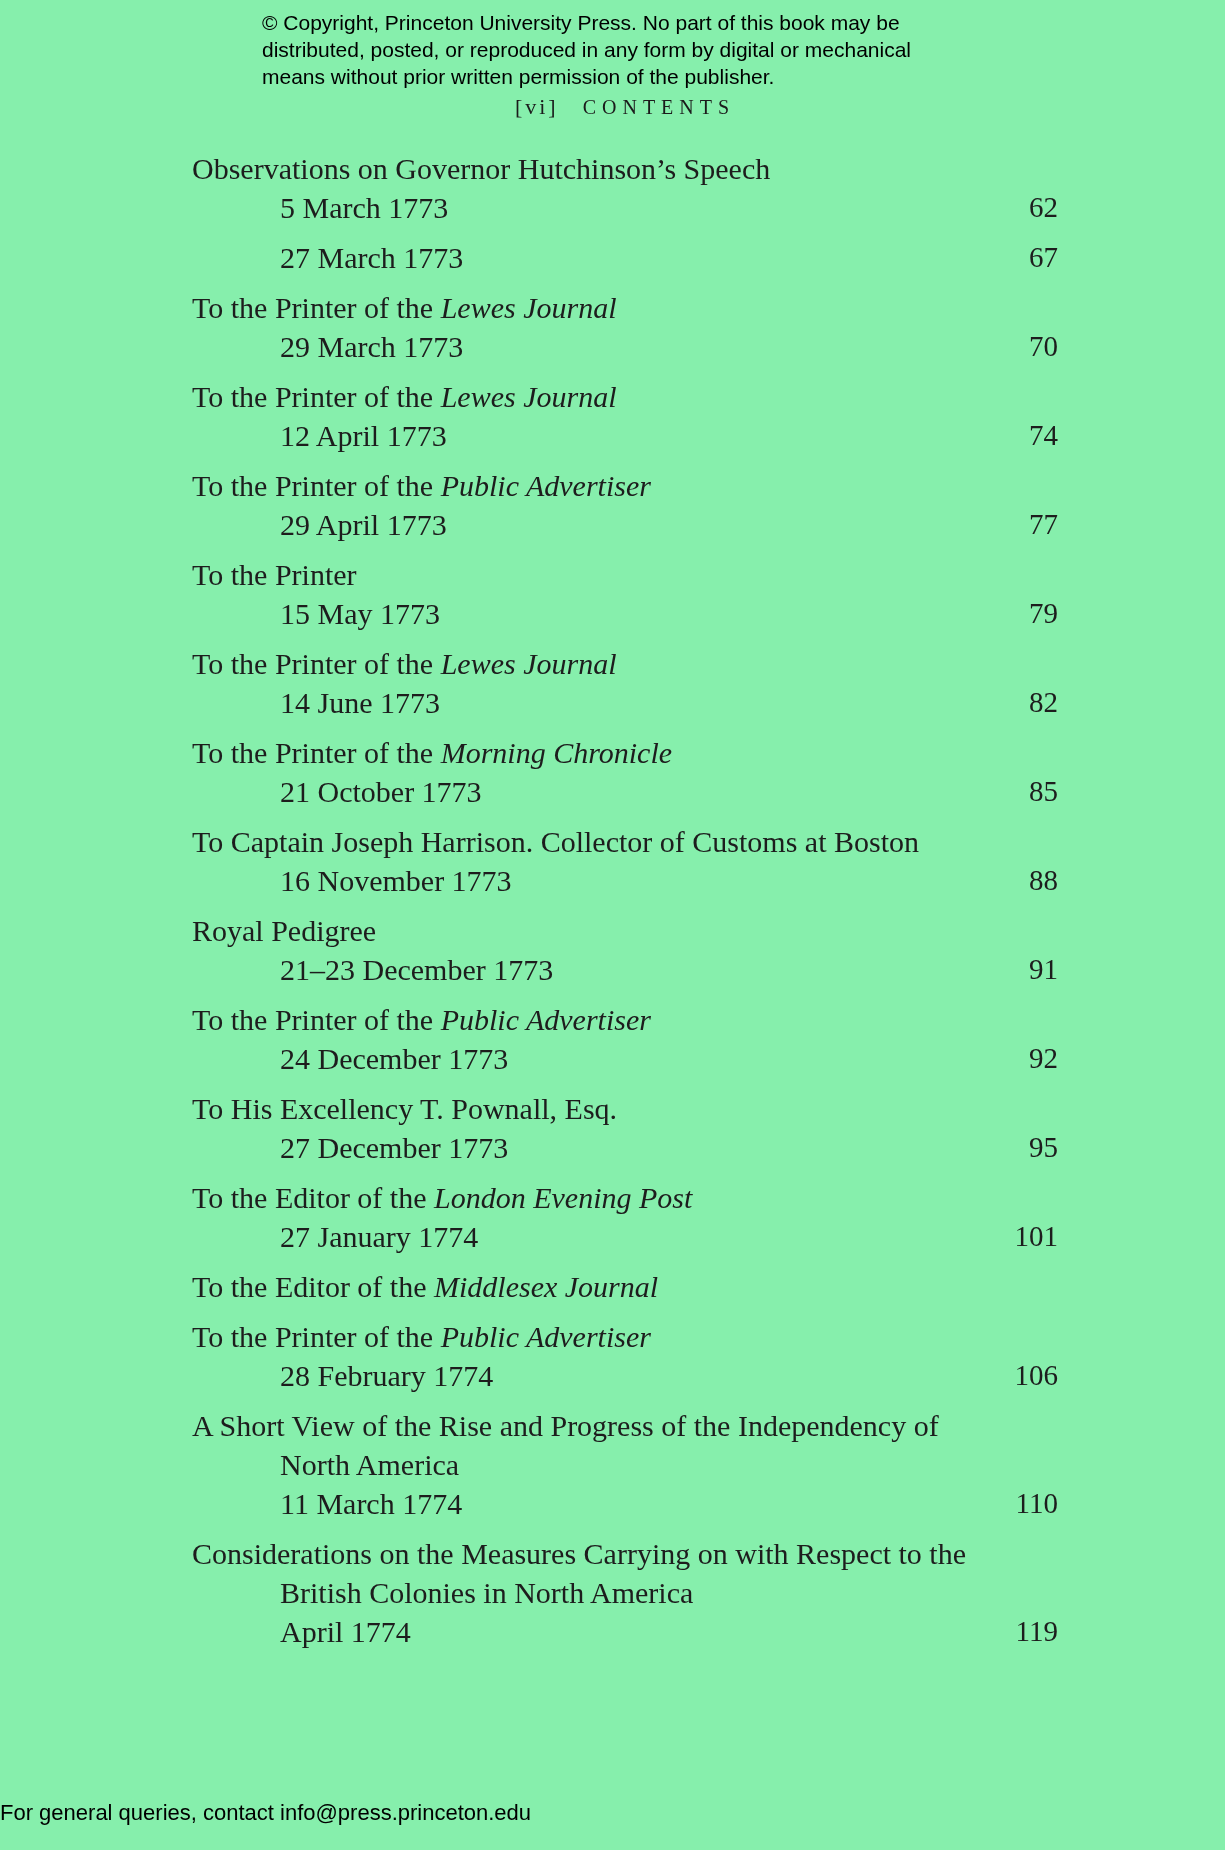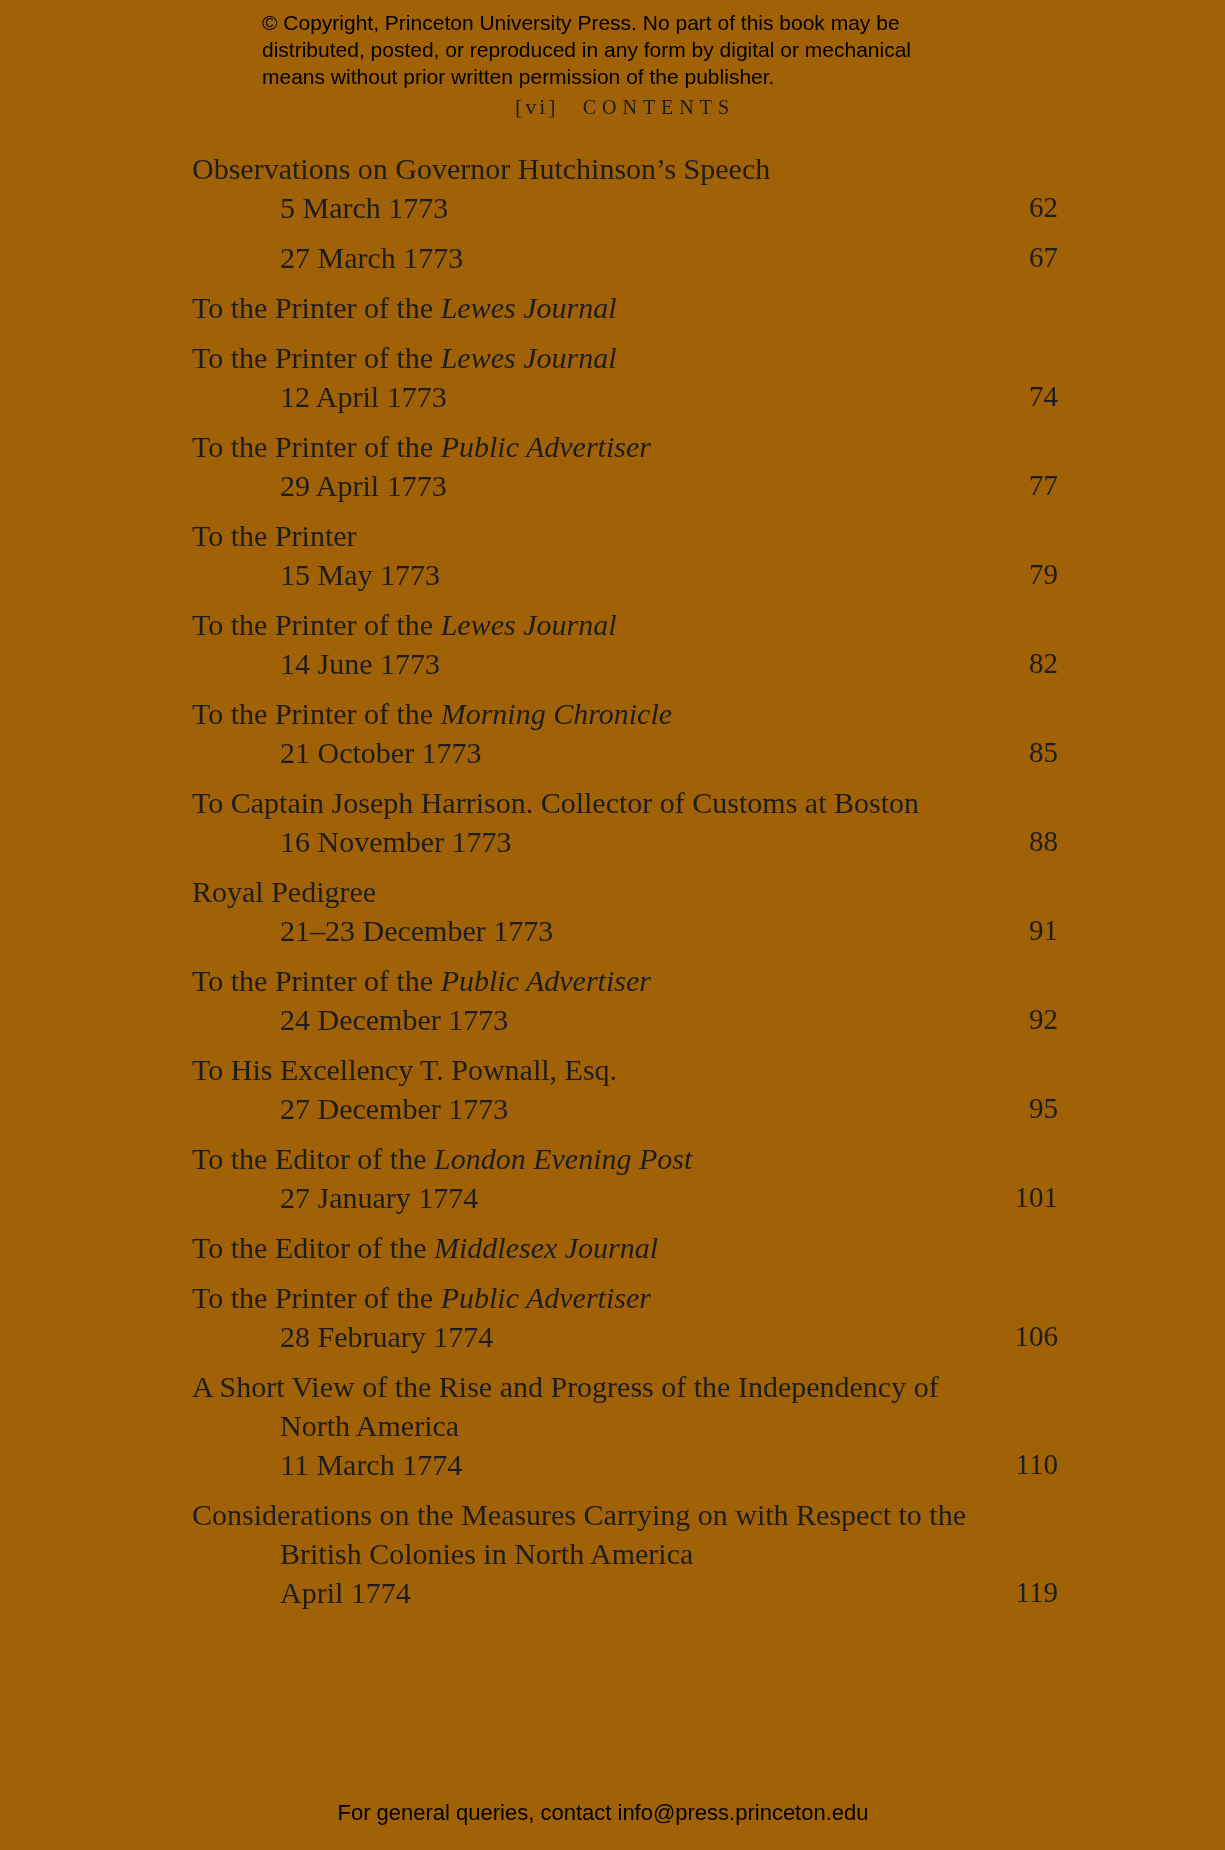--- a/index.html
+++ b/index.html
@@ -1,20 +1,20 @@
 <!DOCTYPE html>
 <html><head>
 <meta charset="utf-8">
 <style>
   html, body { margin: 0; padding: 0; background: #ffffff; }
   .page {
     position: relative;
     width: 1225px;
     height: 1850px;
-    background: #a16207;
+    background: #86efac;
     overflow: hidden;
     font-family: "Liberation Serif", serif;
     color: #1c1c1c;
   }
   .copyright {
     position: absolute;
     left: 262px;
     top: 9px;
     font-family: "Liberation Sans", sans-serif;
     font-size: 21px;
@@ -63,21 +63,21 @@
     top: 0;
     font-size: 29px;
     line-height: 39px;
     color: #1d1d1d;
   }
   .footer {
     position: absolute;
     left: 0;
     top: 1800px;
     width: 1206px;
-    text-align: center;
+    text-align: left;
     font-family: "Liberation Sans", sans-serif;
     font-size: 22px;
     color: #000000;
   }
 </style>
 </head>
 <body>
 
 <div class="page">
 
@@ -94,20 +94,21 @@
   <div class="toc" id="toc">
       <div class="entry">
         <div class="line title"><span>Observations on Governor Hutchinson’s Speech</span></div>
         <div class="line date-row"><span class="date">5 March 1773</span><span class="page-num">62</span></div>
       </div>
       <div class="entry">
         <div class="line date-row"><span class="date">27 March 1773</span><span class="page-num">67</span></div>
       </div>
       <div class="entry">
         <div class="line title"><span>To the Printer of the </span><em>Lewes Journal</em></div>
+        <div class="line date-row"><span class="date">29 March 1773</span><span class="page-num">70</span></div>
       </div>
       <div class="entry">
         <div class="line title"><span>To the Printer of the </span><em>Lewes Journal</em></div>
         <div class="line date-row"><span class="date">12 April 1773</span><span class="page-num">74</span></div>
       </div>
       <div class="entry">
         <div class="line title"><span>To the Printer of the </span><em>Public Advertiser</em></div>
         <div class="line date-row"><span class="date">29 April 1773</span><span class="page-num">77</span></div>
       </div>
       <div class="entry">

